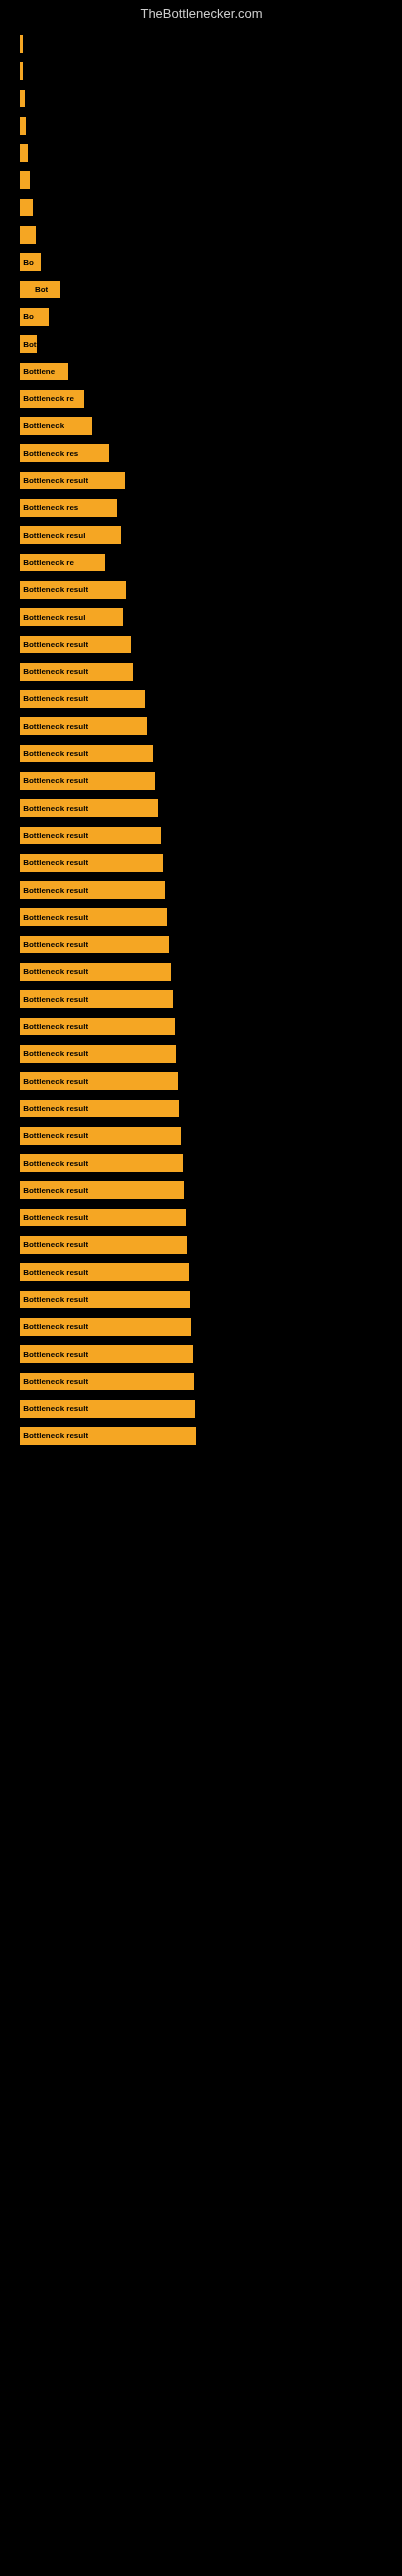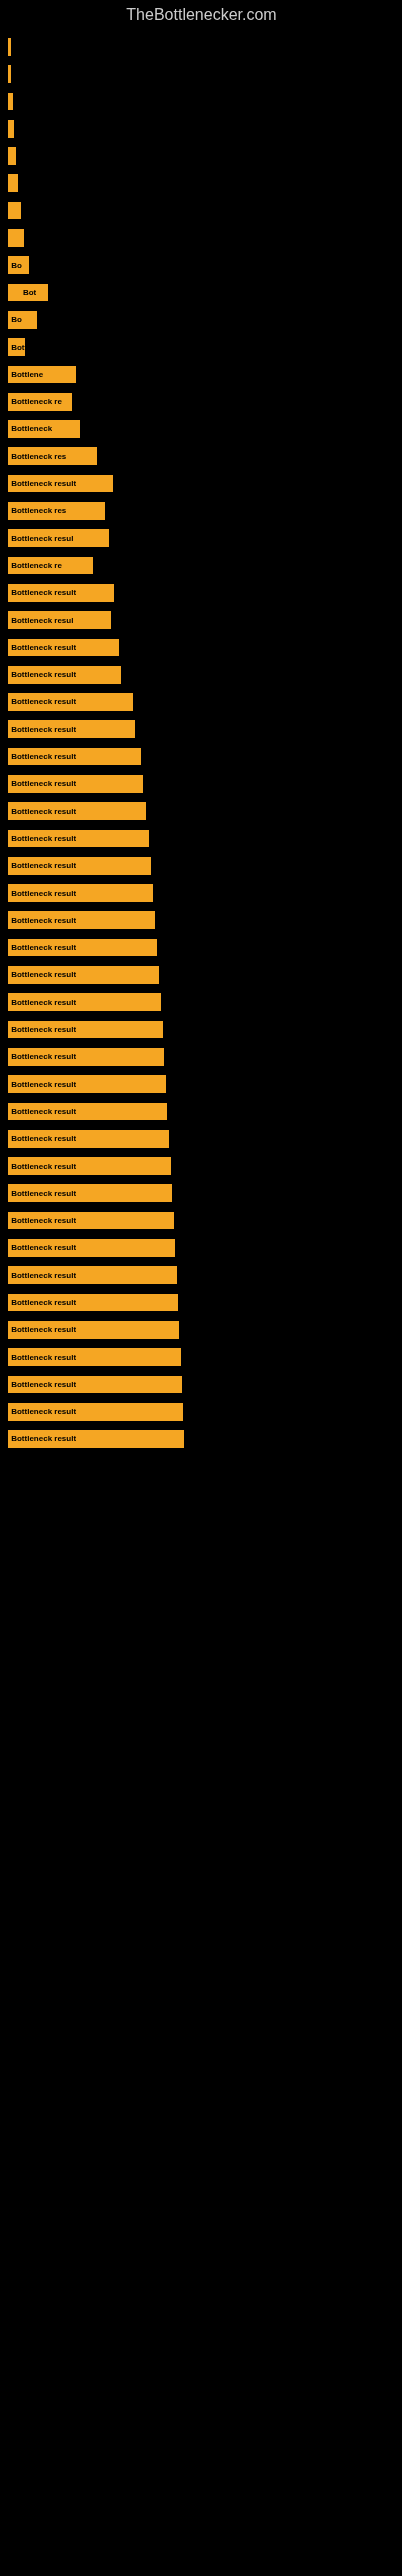--- a/index.html
+++ b/index.html
@@ -6,27 +6,27 @@
     body {
       background-color: #000;
       width: 403px;
       min-height: 2576px;
       font-family: Arial, sans-serif;
       position: relative;
     }
 
     .site-title {
       color: #ccc;
-      font-size: 16px;
+      font-size: 13px;
       text-align: center;
       padding: 6.4px 0 3.2px 0;
     }
 
     .bars-container {
-      padding: 8px 16px 8px 8px;
+      padding: 8px 16px 8px 20px;
       display: flex;
       flex-direction: column;
       gap: 0px;
     }
 
     .bar-row {
       display: flex;
       align-items: center;
       margin-bottom: 4.8px;
       height: 22.5px;
@@ -95,21 +95,21 @@
       <div class="bar" style="width: 29px;">
         <span class="bar-label">Bo</span>
       </div>
     </div>
     <div class="bar-row">
       <div class="bar" style="width: 17px;">
         <span class="bar-label">Bott</span>
       </div>
     </div>
     <div class="bar-row">
-      <div class="bar" style="width: 68px;">
+      <div class="bar" style="width: 48px;">
         <span class="bar-label">Bottlene</span>
       </div>
     </div>
     <div class="bar-row">
       <div class="bar" style="width: 64px;">
         <span class="bar-label">Bottleneck re</span>
       </div>
     </div>
     <div class="bar-row">
       <div class="bar" style="width: 72px; text-align: center;">

